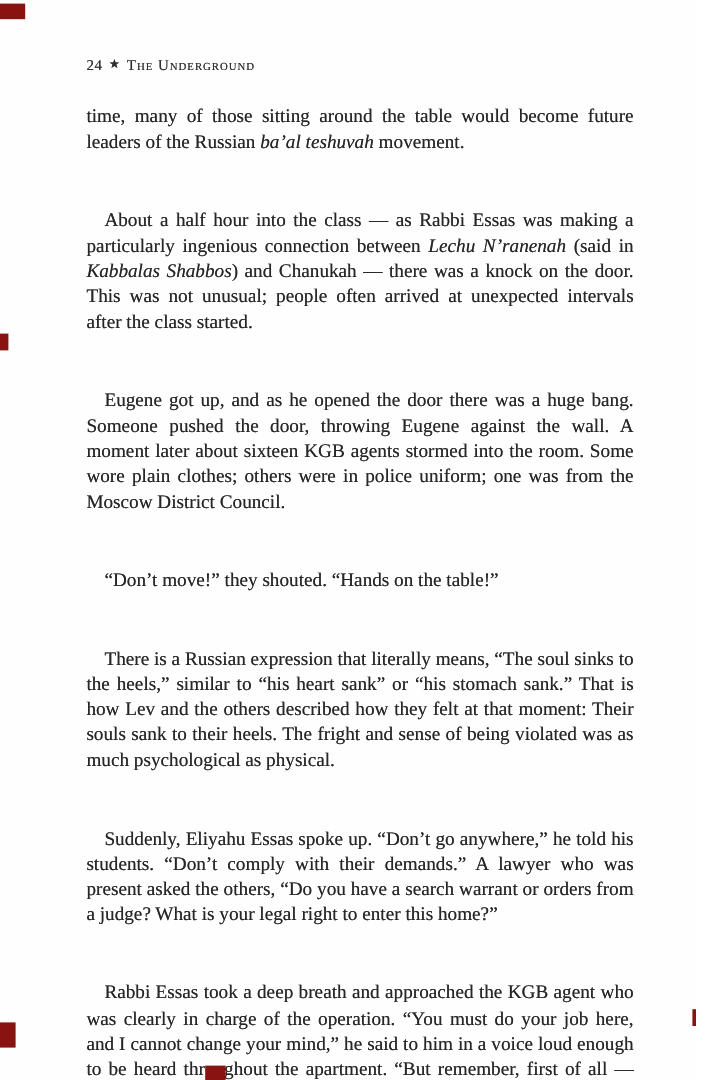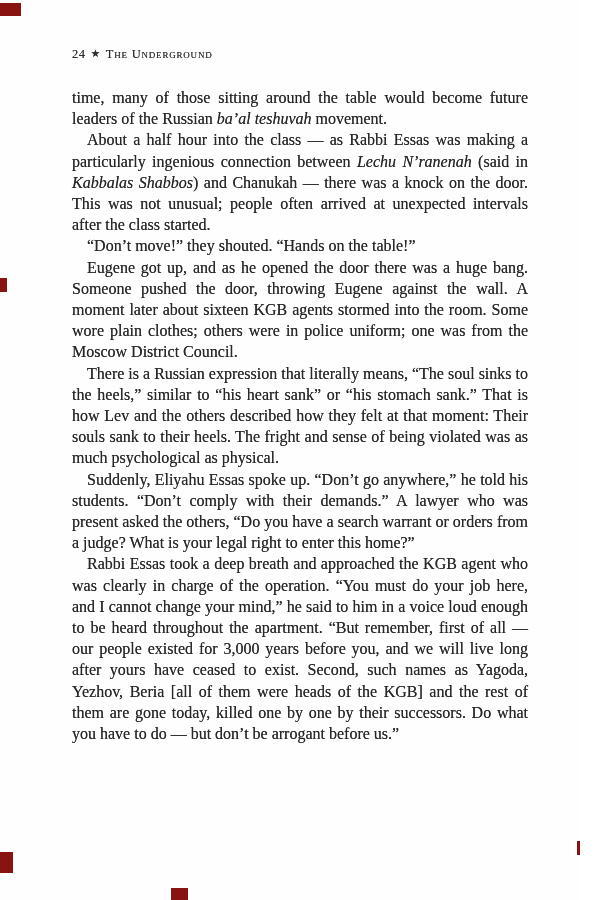--- a/index.html
+++ b/index.html
@@ -48,42 +48,43 @@
     text-shadow: 0 0 0.5px rgba(39,39,39,0.75);
     hyphens: auto;
     -webkit-hyphens: auto;
   }
   .text-block p {
     margin: 0;
     padding: 0;
   }
   .text-block p.indent {
     text-indent: 15px;
+    margin-top: 44px;
   }
   .text-block .it {
     font-style: italic;
   }
   .edge-mark {
     position: absolute;
   }
 </style>
 </head>
 <body>
 
 <div class="page">
 
   <div class="running-head">
     <span>24</span><span class="star">★</span><span class="book-title">The Underground</span>
   </div>
 
   <div id="text-block" class="text-block">
       <p><span>time, many of those sitting around the table would become future leaders of the Russian </span><span class="it">ba’al teshuvah</span><span> movement.</span></p>
       <p class="indent"><span>About a half hour into the class — as Rabbi Essas was making a particularly ingenious connection between </span><span class="it">Lechu N’ranenah</span><span> (said in </span><span class="it">Kabbalas Shabbos</span><span>) and Chanukah — there was a knock on the door. This was not unusual; people often arrived at unexpected intervals after the class started.</span></p>
+      <p class="indent"><span>Eugene got up, and as he opened the door there was a huge bang. Someone pushed the door, throwing Eugene against the wall. A moment later about sixteen KGB agents stormed into the room. Some wore plain clothes; others were in police uniform; one was from the Moscow District Council.</span></p>
       <p class="indent"><span>“Don’t move!” they shouted. “Hands on the table!”</span></p>
-      <p class="indent"><span>Eugene got up, and as he opened the door there was a huge bang. Someone pushed the door, throwing Eugene against the wall. A moment later about sixteen KGB agents stormed into the room. Some wore plain clothes; others were in police uniform; one was from the Moscow District Council.</span></p>
       <p class="indent"><span>There is a Russian expression that literally means, “The soul sinks to the heels,” similar to “his heart sank” or “his stomach sank.” That is how Lev and the others described how they felt at that moment: Their souls sank to their heels. The fright and sense of being violated was as much psychological as physical.</span></p>
       <p class="indent"><span>Suddenly, Eliyahu Essas spoke up. “Don’t go anywhere,” he told his students. “Don’t comply with their demands.” A lawyer who was present asked the others, “Do you have a search warrant or orders from a judge? What is your legal right to enter this home?”</span></p>
       <p class="indent"><span>Rabbi Essas took a deep breath and approached the KGB agent who was clearly in charge of the operation. “You must do your job here, and I cannot change your mind,” he said to him in a voice loud enough to be heard throughout the apartment. “But remember, first of all — our people existed for 3,000 years before you, and we will live long after yours have ceased to exist. Second, such names as Yagoda, Yezhov, Beria [all of them were heads of the KGB] and the rest of them are gone today, killed one by one by their successors. Do what you have to do — but don’t be arrogant before us.”</span></p>
     </div>
 
   <div id="edge-marks">
       <div class="edge-mark" style="left: 0px; top: 3px; width: 21px; height: 13px; background: rgb(135, 20, 16);"></div>
       <div class="edge-mark" style="left: 580px; top: 6px; width: 20px; height: 13px; background: rgb(135, 20, 16);"></div>
       <div class="edge-mark" style="left: 589px; top: 181px; width: 11px; height: 13px; background: rgb(135, 20, 16);"></div>
       <div class="edge-mark" style="left: 0px; top: 278px; width: 7px; height: 14px; background: rgb(135, 20, 16);"></div>

